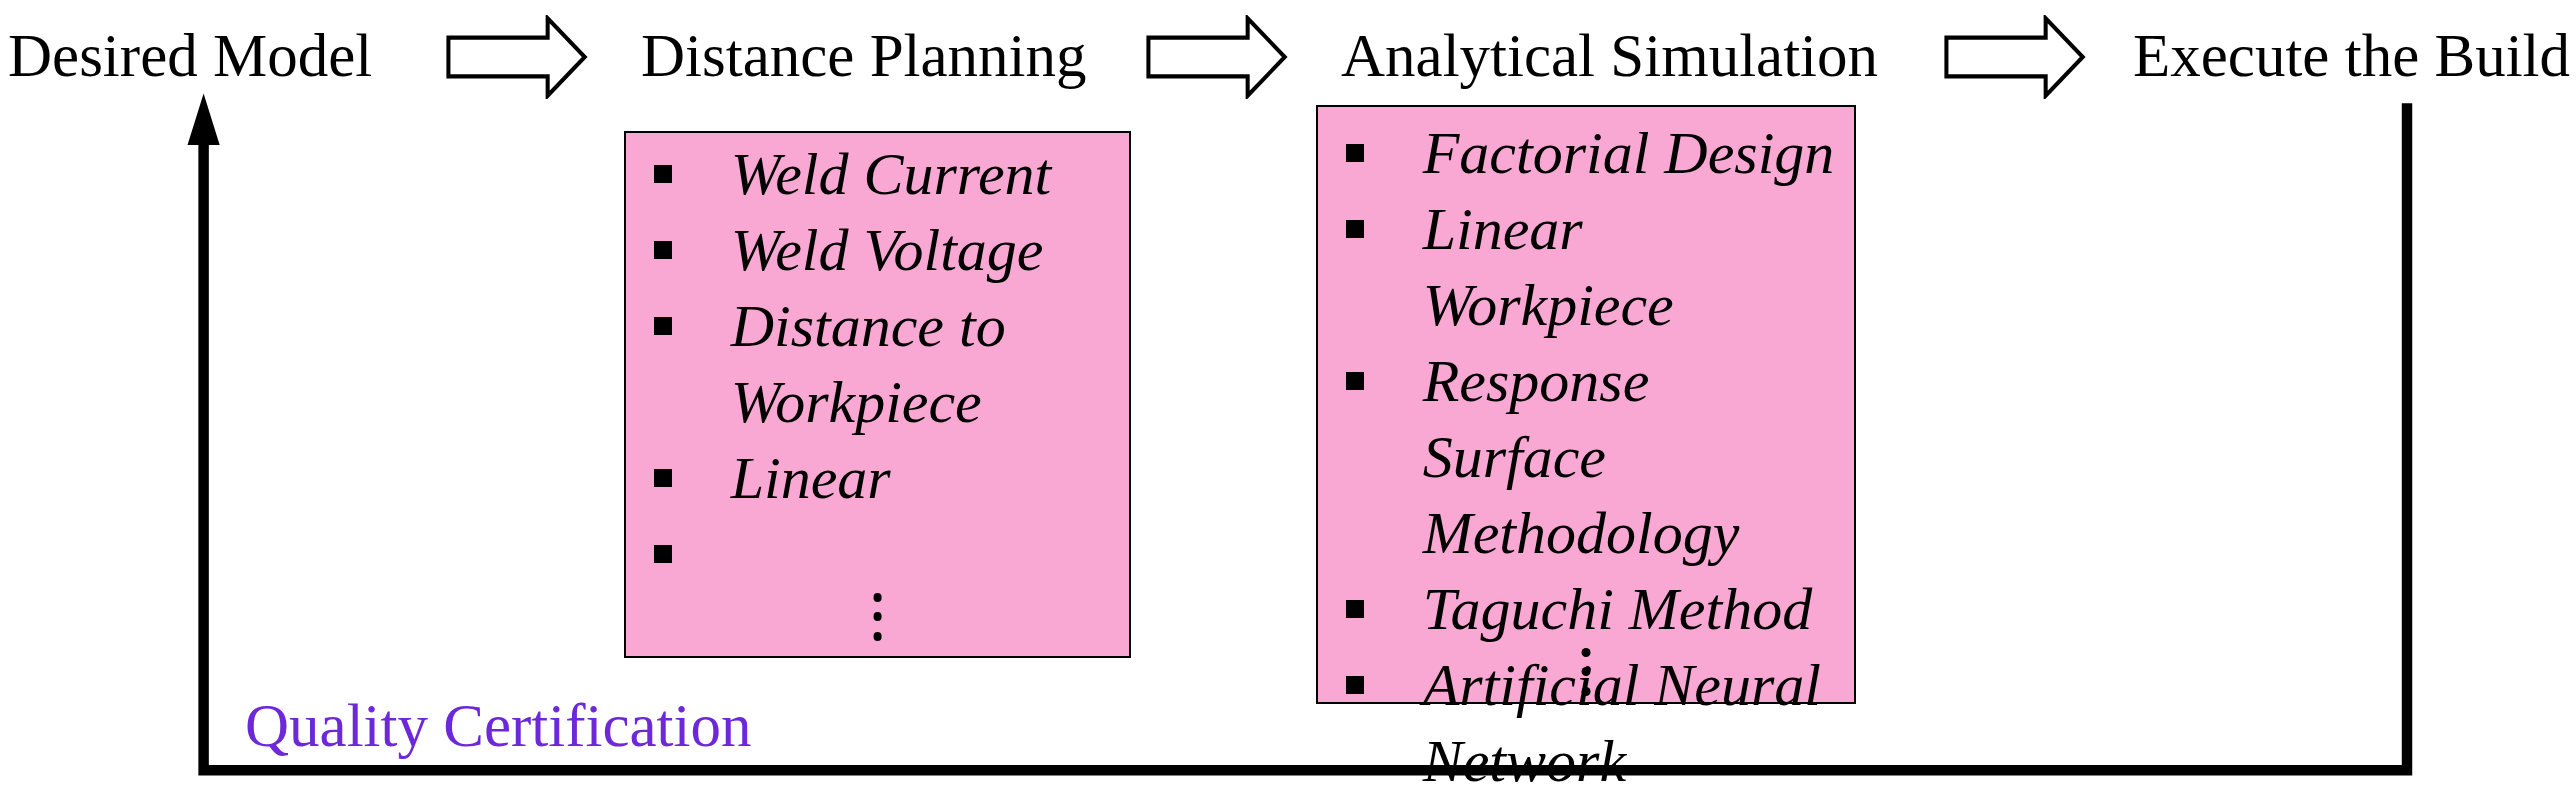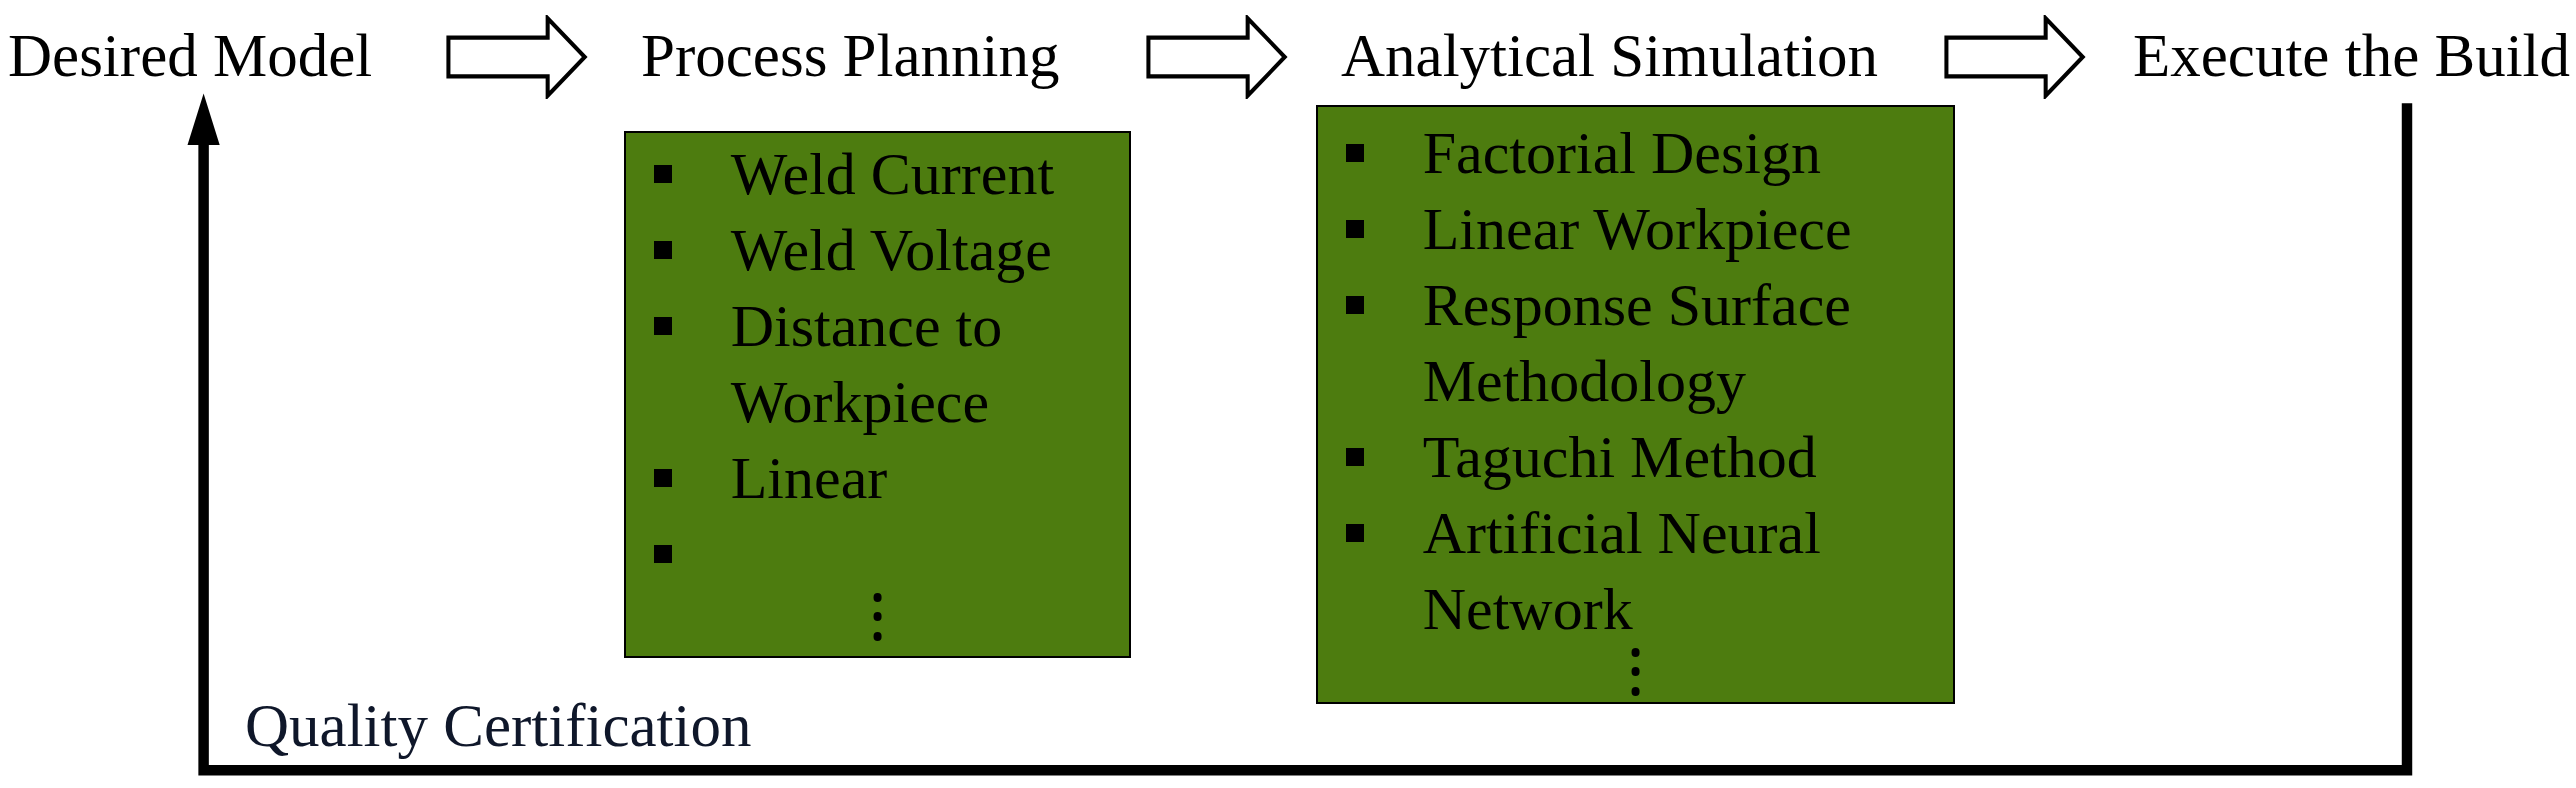--- a/index.html
+++ b/index.html
@@ -32,26 +32,27 @@
     top: 14.5px;
     width: 142px;
     height: 84px;
   }
   .arrow1 { left: 446px; }
   .arrow2 { left: 1146px; }
   .arrow3 { left: 1944px; }
   
   .panel {
     position: absolute;
-    background: #4d7c0f;
+    background: #f9a8d4;
     border: 2.4px solid #000000;
     box-sizing: border-box;
+    font-style: italic;
   }
   .panel.process { left: 624px; top: 131px; width: 507px; height: 527px; padding: 3.2px 11.3px 0 28px; }
-  .panel.sim     { left: 1316px; top: 105px; width: 639px; height: 599px; padding: 8px 11.3px 0 28px; }
+  .panel.sim     { left: 1316px; top: 105px; width: 540px; height: 599px; padding: 8px 11.3px 0 28px; }
   .item {
     display: flex;
     align-items: flex-start;
     font-size: 60px;
     line-height: 76px;
   }
   .bullet {
     flex: 0 0 auto;
     width: 17.7px;
     height: 17.7px;
@@ -88,35 +89,35 @@
     width: 2576px;
     height: 789px;
   }
   .feedback-label {
     position: absolute;
     left: 245px;
     top: 694px;
     font-size: 61px;
     line-height: 64px;
     white-space: nowrap;
-    color: #0f172a;
+    color: #6d28d9;
   }
 </style>
 </head>
 <body>
 
 <div class="stage">
 
   <svg class="loop-svg" viewBox="0 0 3201 980" xmlns="http://www.w3.org/2000/svg" aria-hidden="true">
     <path d="M 2991 128 V 957 H 253 V 172" fill="none" stroke="#000000" stroke-width="13"></path>
     <polygon points="253,116 233,180 273,180" fill="#000000"></polygon>
   </svg>
 
   <div class="step step1">Desired Model</div>
-  <div class="step step2">Process Planning</div>
+  <div class="step step2">Distance Planning</div>
   <div class="step step3">Analytical Simulation</div>
   <div class="step step4">Execute the Build</div>
 
   <svg class="blockarrow arrow1" viewBox="0 0 176 104" xmlns="http://www.w3.org/2000/svg" aria-hidden="true">
     <polygon points="3,28 126,28 126,4 172,52 126,100 126,76 3,76" fill="#ffffff" stroke="#000000" stroke-width="5" stroke-linejoin="miter"></polygon>
   </svg>
   <svg class="blockarrow arrow2" viewBox="0 0 176 104" xmlns="http://www.w3.org/2000/svg" aria-hidden="true">
     <polygon points="3,28 126,28 126,4 172,52 126,100 126,76 3,76" fill="#ffffff" stroke="#000000" stroke-width="5" stroke-linejoin="miter"></polygon>
   </svg>
   <svg class="blockarrow arrow3" viewBox="0 0 176 104" xmlns="http://www.w3.org/2000/svg" aria-hidden="true">

